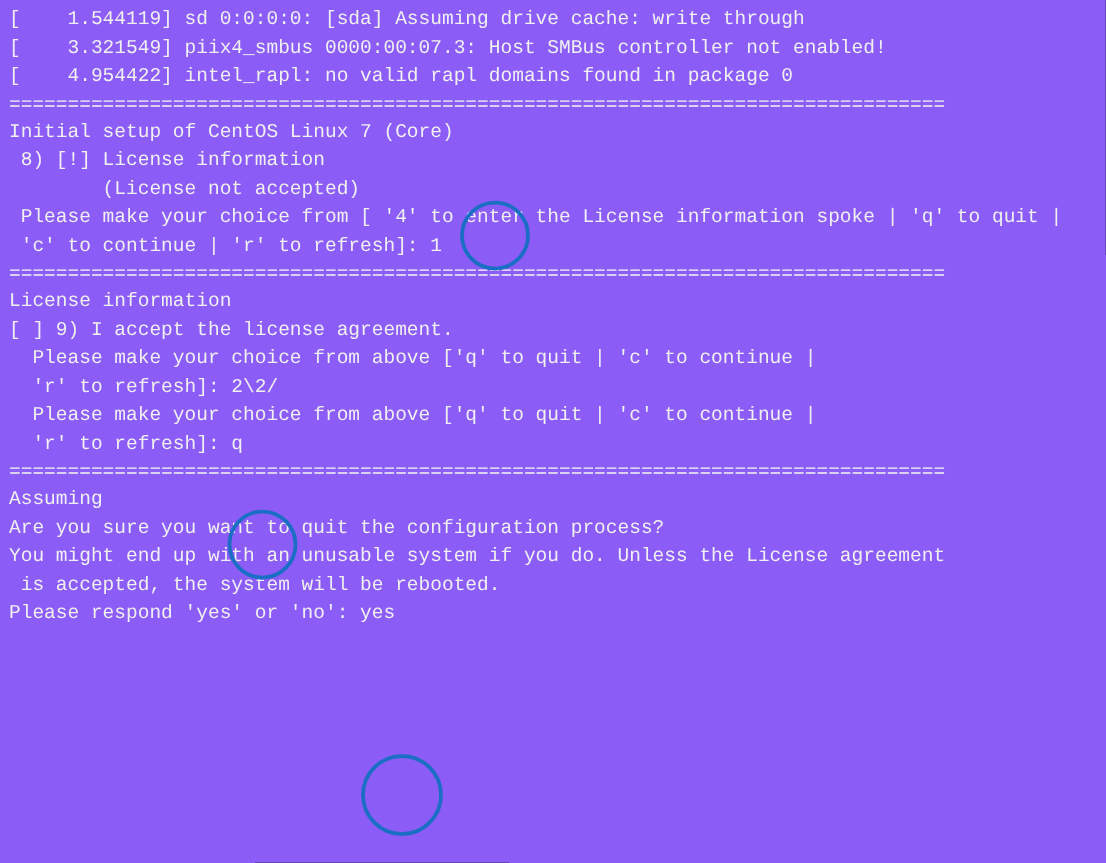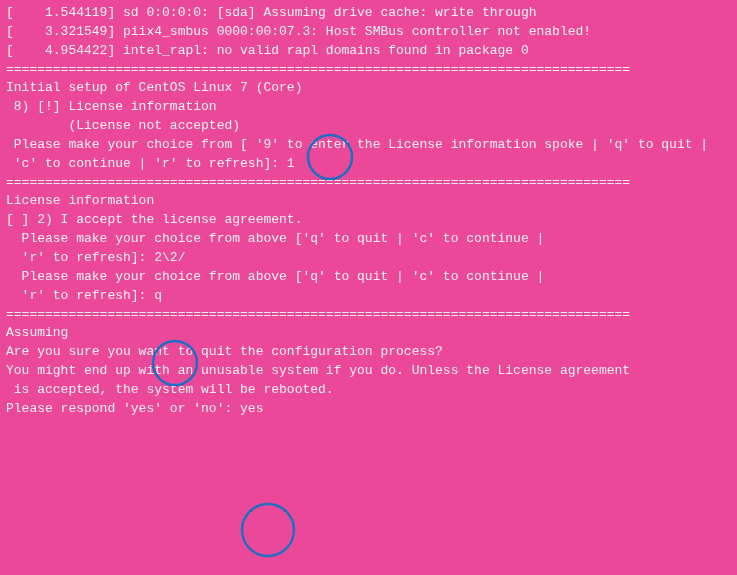--- a/index.html
+++ b/index.html
@@ -15,21 +15,21 @@
       overflow: hidden;
       font-family: 'Courier New', Courier, monospace;
       font-size: 13px;
       color: #f0f0f0;
       position: relative;
     }
 
     .terminal {
       width: 737px;
       height: 575px;
-      background-color: #ec4899;
+      background-color: #8b5cf6;
       padding: 4px 6px;
       position: relative;
       overflow: hidden;
     }
 
     .line {
       white-space: pre;
       line-height: 1.45;
       color: #f0f0f0;
     }
@@ -51,27 +51,27 @@
   <div id="lines-container">
       <div class="line">[    1.544119] sd 0:0:0:0: [sda] Assuming drive cache: write through</div>
       <div class="line">[    3.321549] piix4_smbus 0000:00:07.3: Host SMBus controller not enabled!</div>
       <div class="line">[    4.954422] intel_rapl: no valid rapl domains found in package 0</div>
       <div class="line">================================================================================</div>
       <div class="line"></div>
       <div class="line">Initial setup of CentOS Linux 7 (Core)</div>
       <div class="line"></div>
       <div class="line"> 8) [!] License information</div>
       <div class="line">        (License not accepted)</div>
-      <div class="line"> Please make your choice from [ '9' to enter the License information spoke | 'q' to quit |</div>
+      <div class="line"> Please make your choice from [ '4' to enter the License information spoke | 'q' to quit |</div>
       <div class="line"> 'c' to continue | 'r' to refresh]: 1</div>
       <div class="line">================================================================================</div>
       <div class="line">License information</div>
       <div class="line"></div>
       <div class="line"></div>
-      <div class="line">[ ] 2) I accept the license agreement.</div>
+      <div class="line">[ ] 9) I accept the license agreement.</div>
       <div class="line"></div>
       <div class="line">  Please make your choice from above ['q' to quit | 'c' to continue |</div>
       <div class="line">  'r' to refresh]: 2\2/</div>
       <div class="line">  Please make your choice from above ['q' to quit | 'c' to continue |</div>
       <div class="line">  'r' to refresh]: q</div>
       <div class="line">================================================================================</div>
       <div class="line">Assuming</div>
       <div class="line"></div>
       <div class="line">Are you sure you want to quit the configuration process?</div>
       <div class="line">You might end up with an unusable system if you do. Unless the License agreement</div>

